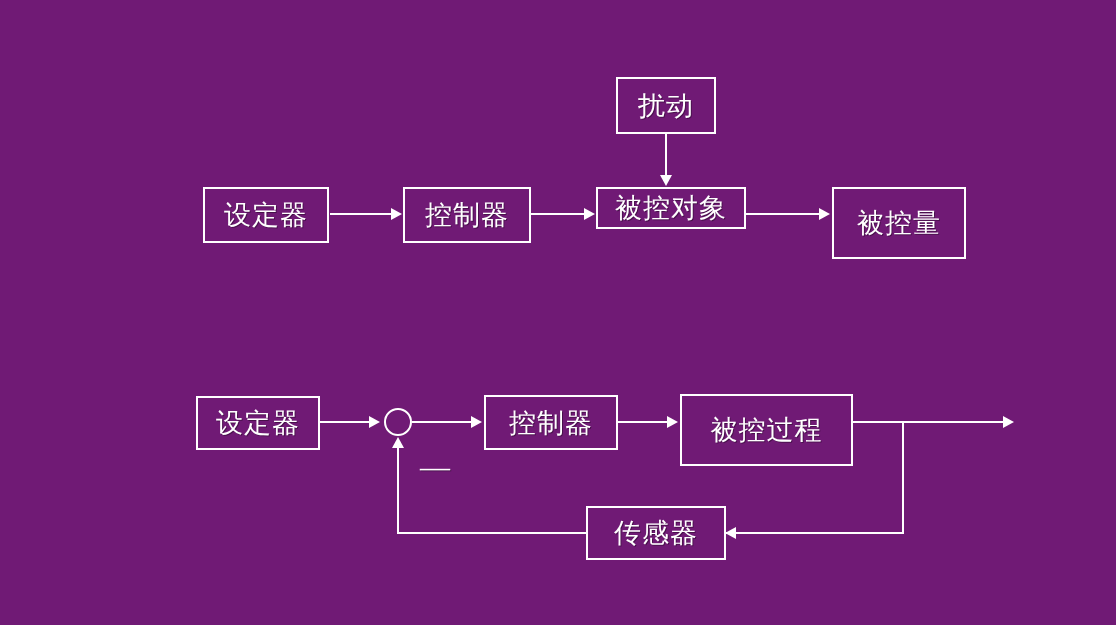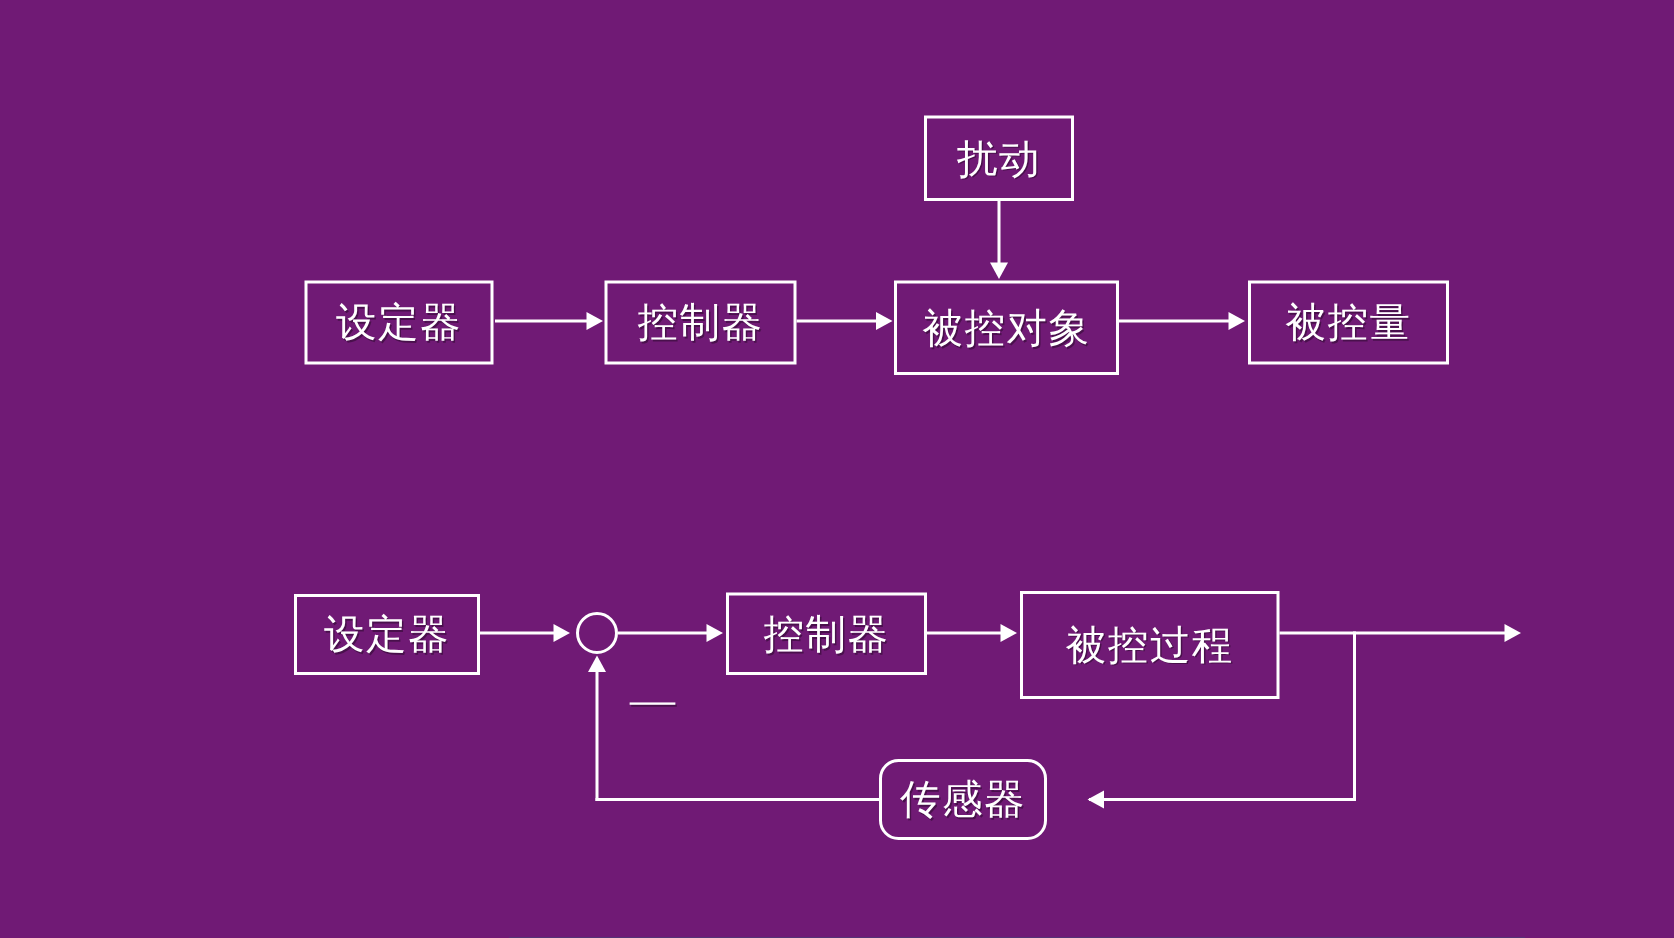--- a/index.html
+++ b/index.html
@@ -114,26 +114,26 @@
   <div class="node" style="left:203px; top:187px; width:126px; height:56px; font-size:27px;">设定器</div>
 
   <div class="hline" style="left:330px; top:213px; width:62px;"></div>
   <div class="arrow-r" style="left:391px; top:208px;"></div>
 
   <div class="node" style="left:403px; top:187px; width:128px; height:56px; font-size:27px;">控制器</div>
 
   <div class="hline" style="left:531px; top:213px; width:54px;"></div>
   <div class="arrow-r" style="left:584px; top:208px;"></div>
 
-  <div class="node" style="left:596px; top:187px; width:150px; height:63px; font-size:27px;">被控对象</div>
+  <div class="node" style="left:596px; top:187px; width:150px; height:42px; font-size:27px;">被控对象</div>
 
   <div class="hline" style="left:746px; top:213px; width:74px;"></div>
   <div class="arrow-r" style="left:819px; top:208px;"></div>
 
-  <div class="node" style="left:832px; top:187px; width:134px; height:56px; font-size:27px;">被控量</div>
+  <div class="node" style="left:832px; top:187px; width:134px; height:72px; font-size:27px;">被控量</div>
 
 
   <div class="node" style="left:196px; top:396px; width:124px; height:54px; font-size:27px;">设定器</div>
 
   <div class="hline" style="left:320px; top:421px; width:50px;"></div>
   <div class="arrow-r" style="left:369px; top:416px;"></div>
 
   <div class="sum-junction" style="left:384px; top:408px; width:28px; height:28px;"></div>
 
   <div class="hline" style="left:412px; top:421px; width:60px;"></div>
@@ -149,20 +149,20 @@
   <div class="node" style="left:680px; top:394px; width:173px; height:72px; font-size:27px;">被控过程</div>
 
   <div class="hline" style="left:853px; top:421px; width:152px;"></div>
   <div class="arrow-r" style="left:1003px; top:416px;"></div>
 
   <div class="vline" style="left:902px; top:421px; height:113px;"></div>
 
   <div class="hline" style="left:726px; top:532px; width:178px;"></div>
   <div class="arrow-l" style="left:725px; top:527px;"></div>
 
-  <div class="node" style="left:586px; top:506px; width:112px; height:54px; font-size:27px;border-radius:13px;">传感器</div>
+  <div class="node" style="left:586px; top:506px; width:140px; height:54px; font-size:27px;">传感器</div>
 
   <div class="hline" style="left:397px; top:532px; width:189px;"></div>
 
   <div class="vline" style="left:397px; top:448px; height:86px;"></div>
   <div class="arrow-u" style="left:392px; top:437px;"></div>
 
 </div>
 
 </body></html>

